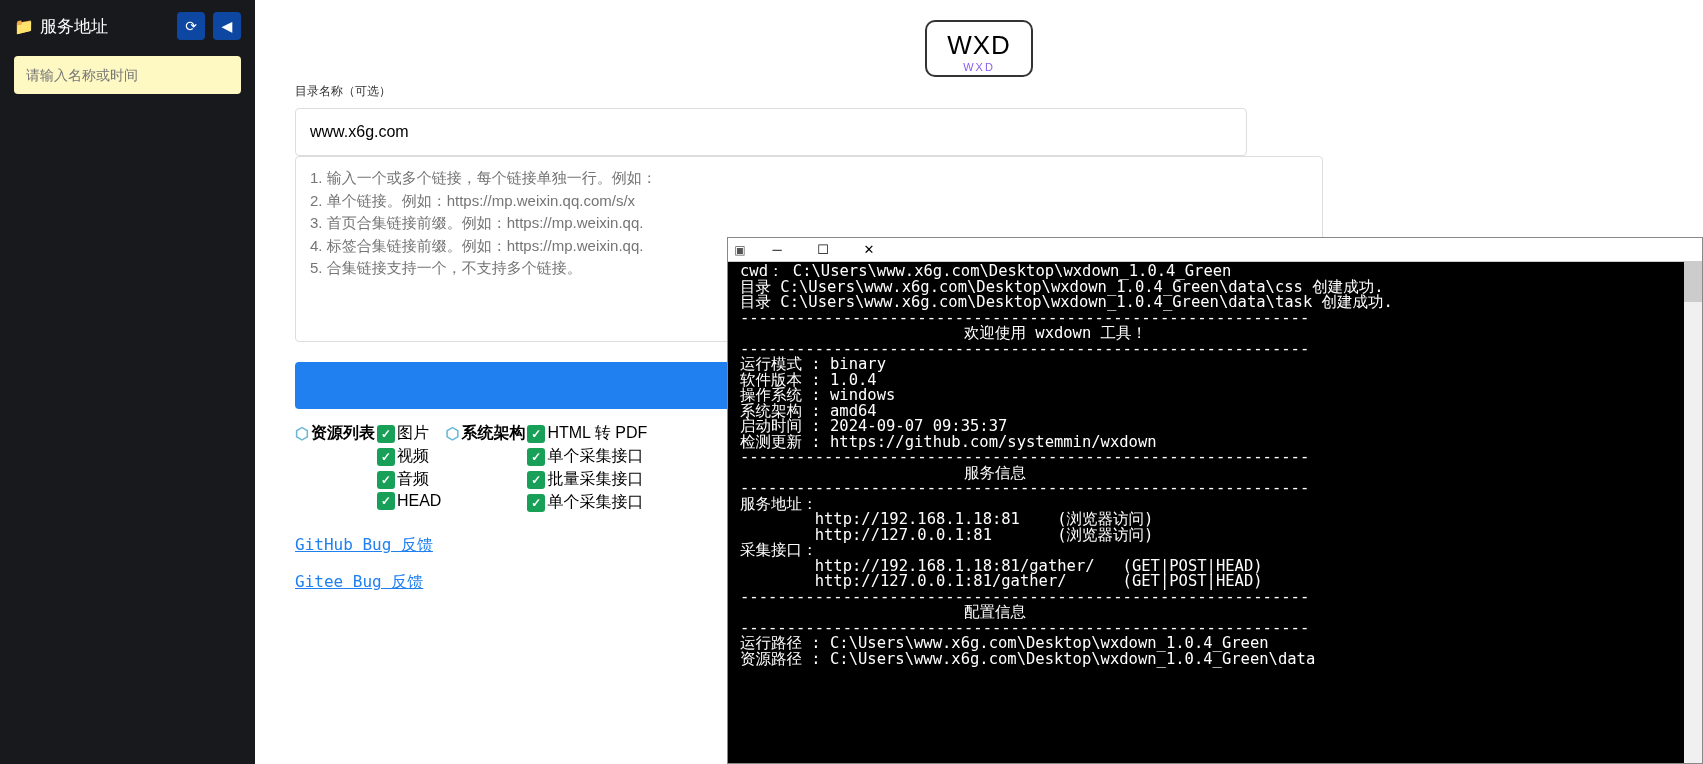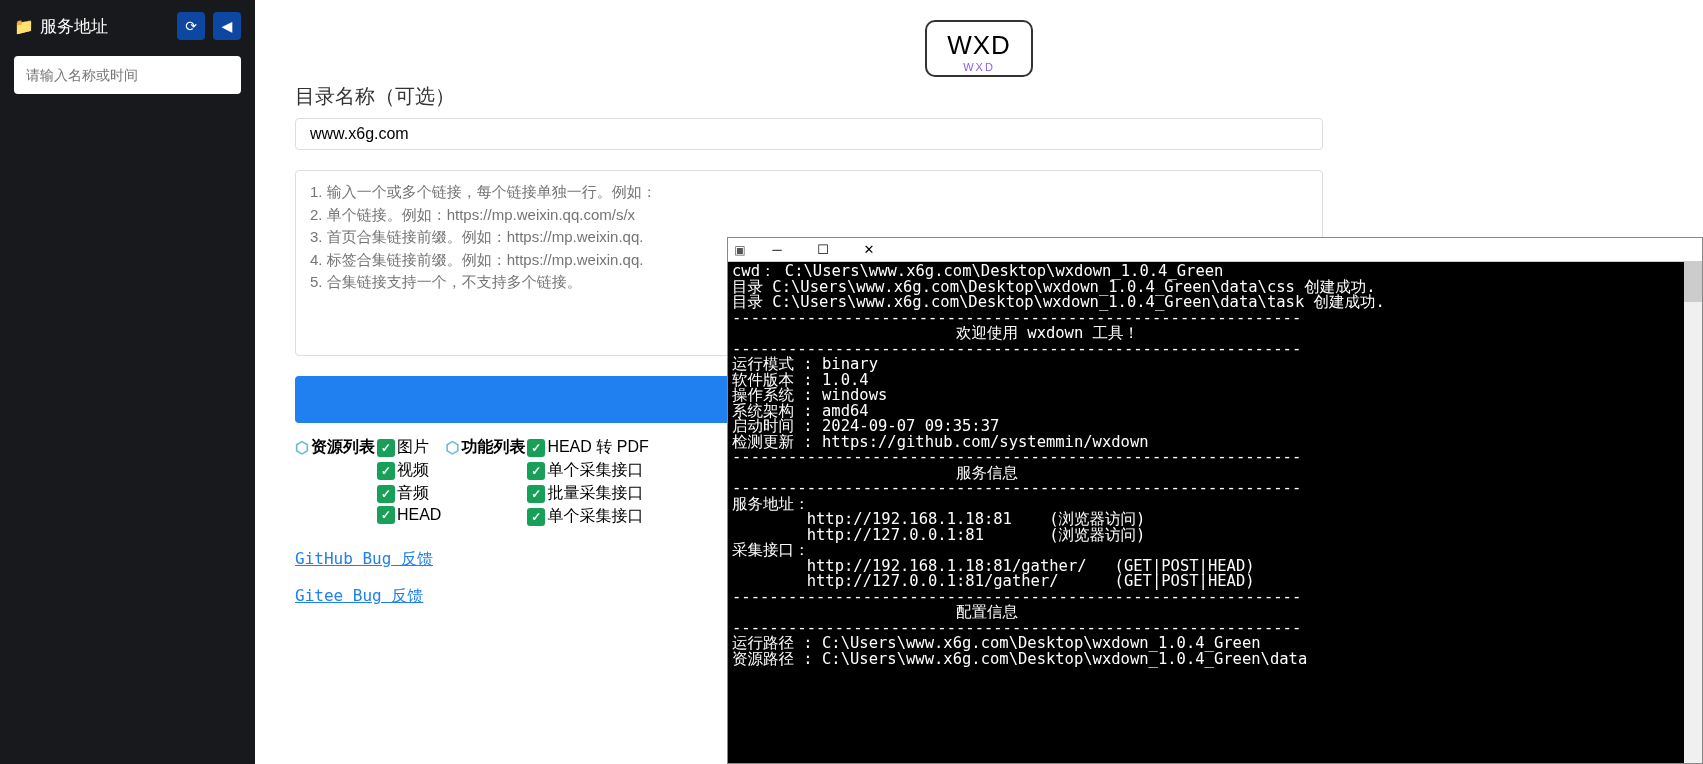--- a/index.html
+++ b/index.html
@@ -2,48 +2,48 @@
 <html><head>
 <meta charset="utf-8">
 <style>
 * { box-sizing: border-box; margin: 0; padding: 0; }
 body { font-family: "Microsoft YaHei", sans-serif; background: #fff; width: 1703px; height: 764px; overflow: hidden; position: relative; }
 .sidebar { position: absolute; left: 0; top: 0; width: 255px; height: 764px; background: #18191c; }
 .sidebar-header { display: flex; align-items: center; padding: 12px 14px 10px; gap: 8px; }
 .folder-title { color: #fff; font-size: 17px; font-weight: 500; display: flex; align-items: center; gap: 6px; flex: 1; }
 .folder-icon { color: #f0a020; font-size: 16px; }
 .icon-btn { width: 28px; height: 28px; background: #0d47a1; border-radius: 4px; display: flex; align-items: center; justify-content: center; color: #fff; cursor: pointer; font-size: 14px; }
-.search-box { margin: 6px 14px; background: #ffffff; border-radius: 4px; padding: 10px 12px; }
+.search-box { margin: 6px 14px; background: #fef9c3; border-radius: 4px; padding: 10px 12px; }
 .search-input { background: transparent; border: none; color: #888; width: 100%; font-size: 14px; outline: none; }
 .main { position: absolute; left: 255px; top: 0; right: 0; height: 764px; padding: 20px 40px; }
 .logo-wrap { text-align: center; margin-bottom: 6px; }
 .logo-box { display: inline-block; border: 2px solid #333; border-radius: 10px; padding: 8px 20px 2px; }
 .logo-big { font-size: 26px; font-weight: 400; letter-spacing: 1px; }
 .logo-small { font-size: 11px; color: #8b5cf6; letter-spacing: 2px; }
 .app-subtitle { text-align: center; font-size: 16px; margin: 8px 0 18px; }
-.form-label { font-size: 20px; margin-bottom: 8px; color: #333; }
-.form-input { width: 1028px; border: 1px solid #ddd; border-radius: 4px; padding: 6px 14px; font-size: 16px; margin-bottom: 20px; }
+.form-label { font-size: 12px; margin-bottom: 8px; color: #333; }
+.form-input { width: 952px; border: 1px solid #ddd; border-radius: 4px; padding: 14px 14px; font-size: 16px; }
 .textarea { width: 1028px; height: 186px; border: 1px solid #ddd; border-radius: 4px; padding: 10px 14px; font-size: 15px; resize: none; font-family: inherit; color: #999; line-height: 1.5; }
 .collect-btn { width: 1028px; background: #2080f0; color: #fff; border: none; padding: 12px; font-size: 17px; border-radius: 4px; margin-top: 16px; cursor: pointer; }
 .lists-row { display: flex; margin-top: 14px; gap: 0; font-size: 16px; }
 .list-block { display: flex; align-items: flex-start; }
 .list-title { font-weight: 700; display: flex; align-items: center; gap: 2px; }
 .hex-icon { color: #6bb8d6; font-size: 16px; }
 .list-items { display: flex; flex-direction: column; gap: 2px; margin-left: 2px; }
 .list-item { display: flex; align-items: center; gap: 2px; }
 .check { background: #18a058; color: #fff; width: 18px; height: 18px; border-radius: 3px; display: inline-flex; align-items: center; justify-content: center; font-size: 12px; font-weight: bold; }
 .links { margin-top: 22px; font-family: monospace; font-size: 16px; }
 .links a { color: #2080f0; text-decoration: underline; display: block; margin-bottom: 16px; }
 .console-window { position: absolute; left: 727px; top: 237px; width: 976px; height: 527px; border: 1px solid #888; background: #f0f0f0; }
 .console-titlebar { height: 24px; background: #fff; display: flex; align-items: center; padding: 0 4px; border-bottom: 1px solid #ccc; }
 .console-icon { width: 16px; height: 16px; margin-right: 6px; font-size: 12px; color: #555; display: inline-flex; align-items: center; justify-content: center; }
 .console-title { flex: 1; font-size: 13px; }
 .win-btns { display: flex; }
 .win-btn { width: 46px; height: 24px; display: flex; align-items: center; justify-content: center; font-size: 13px; cursor: pointer; }
-.console-body { background: #000; color: #fff; font-family: "Consolas","SimSun",monospace; font-size: 15.5px; line-height: 1.0; padding: 2px 4px; height: calc(100% - 24px); overflow: hidden; white-space: pre; position: relative; }
+.console-body { background: #000; color: #fff; font-family: "Consolas","SimSun",monospace; font-size: 15.5px; line-height: 1.0; padding: 2px 12px; height: calc(100% - 24px); overflow: hidden; white-space: pre; position: relative; }
 .console-scrollbar { position: absolute; right: 0; top: 24px; width: 18px; height: calc(100% - 24px); background: #f0f0f0; }
 .console-thumb { position: absolute; top: 0; left: 0; width: 18px; height: 40px; background: #ccc; }
 </style>
 </head>
 <body>
 
 <div class="sidebar">
   <div class="sidebar-header">
     <div class="folder-title">
       <span class="folder-icon">📁</span>
@@ -101,26 +101,26 @@
           </div>
           <div class="list-item">
             <span class="check">✓</span>
             <span>HEAD</span>
           </div>
         </div>
     </div>
     <div class="list-block" style="margin-left:4px;">
       <div class="list-title">
         <span class="hex-icon">⬡</span>
-        <span>功能列表</span>
+        <span>系统架构</span>
       </div>
       <div class="list-items" id="feat-items">
           <div class="list-item">
             <span class="check">✓</span>
-            <span>HEAD 转 PDF</span>
+            <span>HTML 转 PDF</span>
           </div>
           <div class="list-item">
             <span class="check">✓</span>
             <span>单个采集接口</span>
           </div>
           <div class="list-item">
             <span class="check">✓</span>
             <span>批量采集接口</span>
           </div>
           <div class="list-item">

